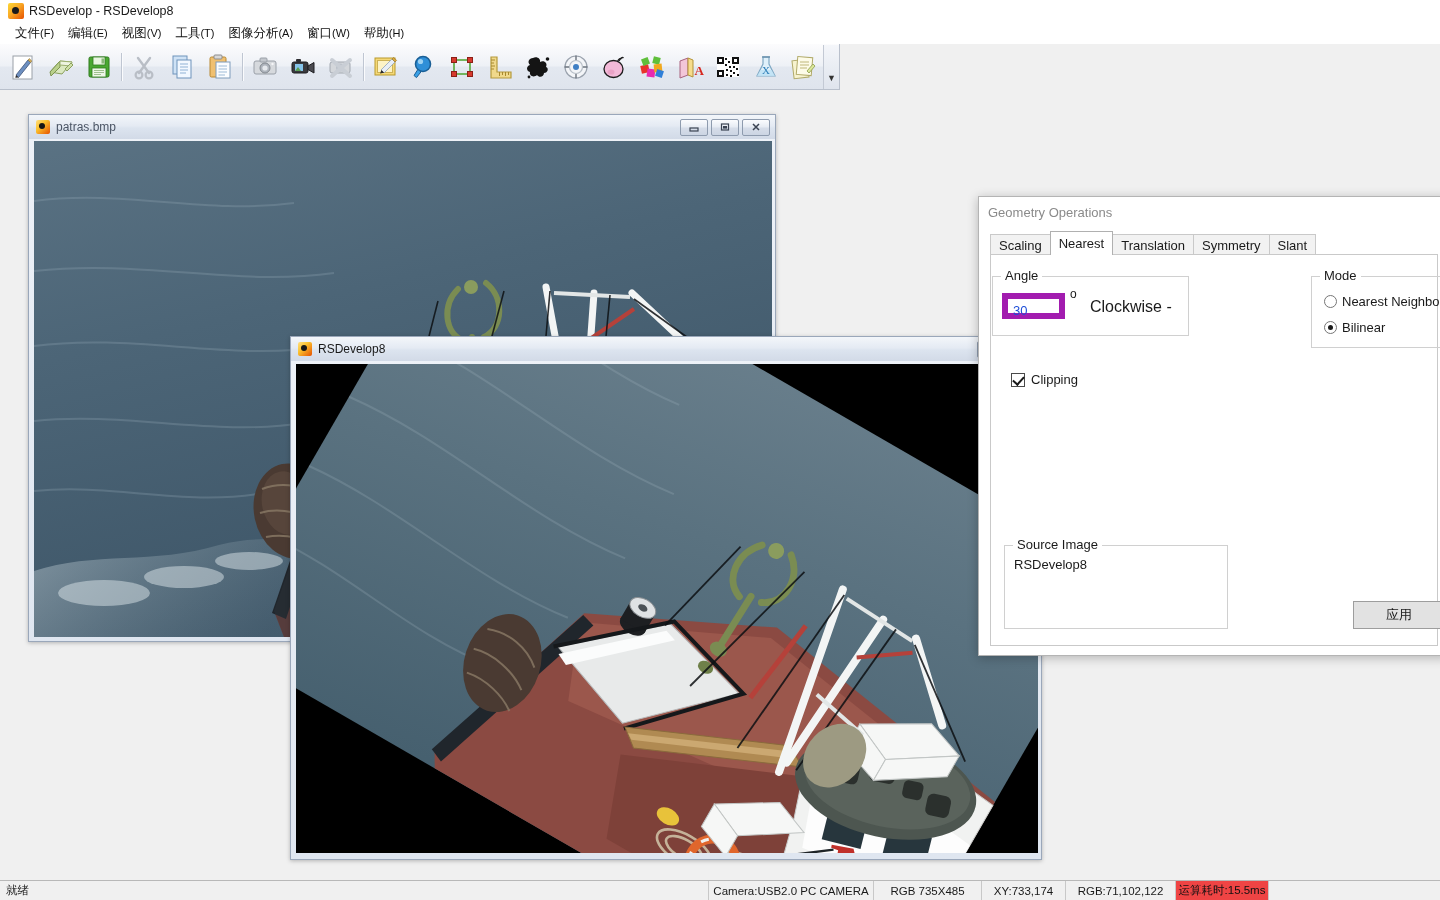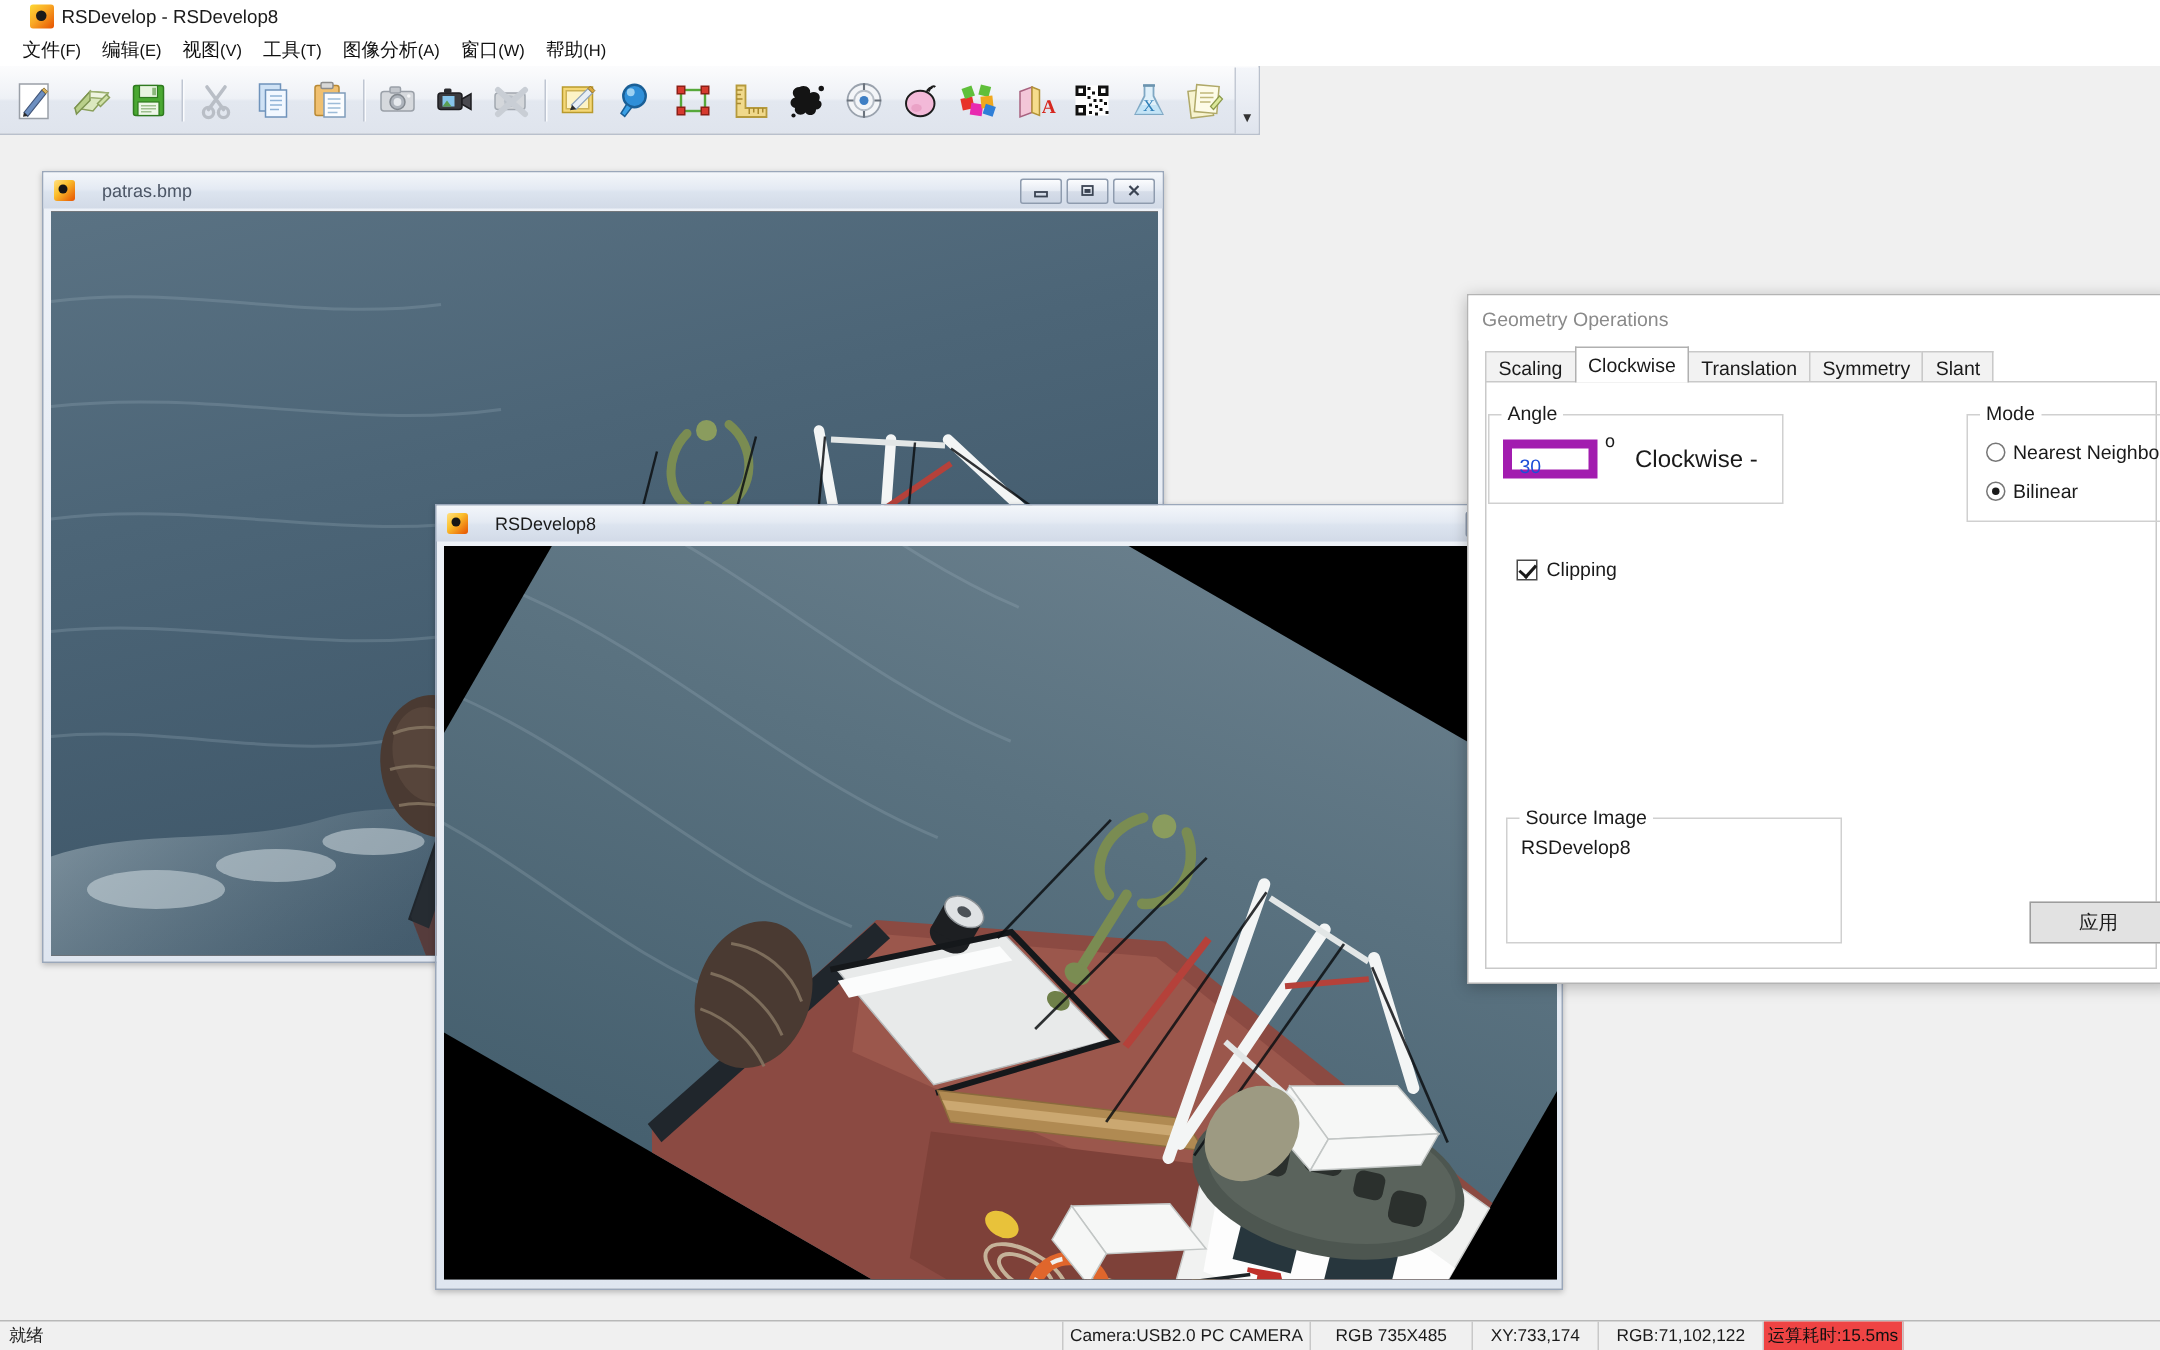--- a/index.html
+++ b/index.html
@@ -13,21 +13,21 @@
     position: relative;
     width: 1440px; height: 900px;
     background: #f0f0f0;
   }
 
   
   #titlebar {
     position: absolute; left: 0; top: 0; width: 1440px; height: 22px;
     background: #ffffff;
     display: flex; align-items: center;
-    padding-left: 20px;
+    padding-left: 8px;
   }
   .app-icon {
     width: 16px; height: 16px; margin-right: 5px;
     position: relative; flex: none;
     background: linear-gradient(135deg,#fdd835 0%,#f9a825 45%,#e65100 100%);
     border-radius: 2px;
   }
   .app-icon::after {
     content: ""; position: absolute; left: 4px; top: 4px;
     width: 7px; height: 7px; border-radius: 50%;
@@ -83,21 +83,20 @@
   .mdi-win {
     position: absolute;
     background: linear-gradient(180deg,#eef2f8 0%,#dfe6f0 100%);
     border: 1px solid #9aa7ba;
     box-shadow: 0 1px 4px rgba(0,0,0,.25);
   }
   .mdi-title {
     height: 24px; display: flex; align-items: center;
     padding-left: 7px;
     background: linear-gradient(180deg,#f3f6fa 0%,#e4eaf3 46%,#dce4ef 54%,#d2dae7 100%);
-    gap: 12px;
   }
   .mdi-icon {
     width: 14px; height: 14px; margin-right: 6px; flex: none;
     border-radius: 2px;
     background: linear-gradient(135deg,#ffe082 0%,#fbc02d 40%,#e65100 100%);
     position: relative;
   }
   .mdi-icon::after {
     content:""; position:absolute; left:3px; top:3px;
     width:6px; height:6px; border-radius:50%; background:#161616;
@@ -787,21 +786,21 @@
         </g>
       </svg>
     </div>
   </div>
 
   <div id="dialog">
     <div id="dlg-title">Geometry Operations</div>
 
     <div id="tabstrip">
       <div class="tab">Scaling</div>
-      <div class="tab active">Clockwise</div>
+      <div class="tab active">Nearest</div>
       <div class="tab">Translation</div>
       <div class="tab">Symmetry</div>
       <div class="tab">Slant</div>
     </div>
 
     <div id="tabpage">
 
       <div class="grp" id="angle-grp">
         <div class="grp-label">Angle</div>
         <div class="txtbox">30</div>

